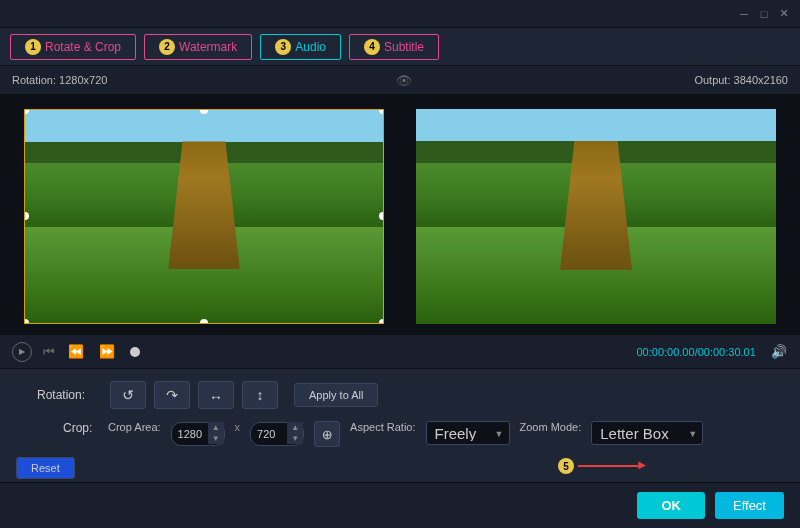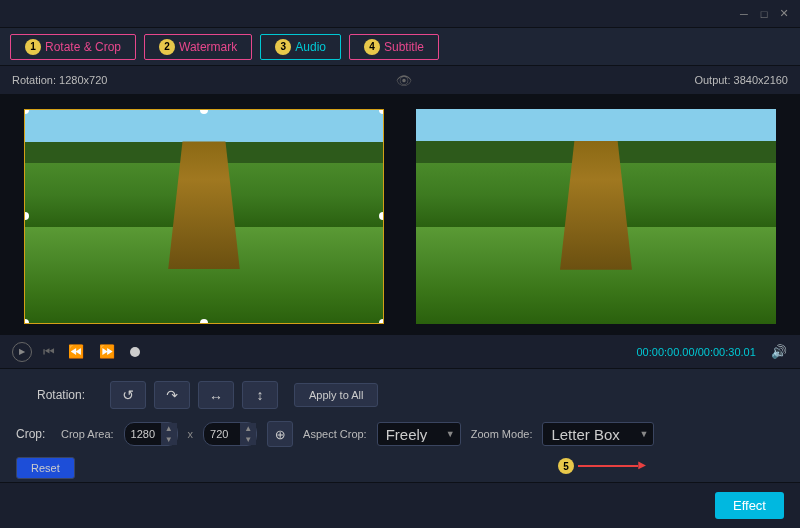--- a/index.html
+++ b/index.html
@@ -238,22 +238,22 @@
       border: 1px solid #3a4560;
       border-radius: 3px;
       color: #ccc;
       cursor: pointer;
       font-size: 11px;
       margin-left: 8px;
     }
 
     .crop-row {
       display: flex;
-      align-items: center;
       gap: 10px;
+      margin-left: 47px;
     }
     .crop-label {
       color: #ccc;
       font-size: 12px;
       width: 35px;
     }
     .crop-area-label {
       color: #bbb;
       font-size: 11px;
     }
@@ -522,21 +522,21 @@
     <span class="x-sep">x</span>
     <div class="num-input-wrap">
       <input class="num-input" type="text" value="720" style="">
       <div class="spin-btns">
         <button class="spin-up">▲</button>
         <button class="spin-down">▼</button>
       </div>
     </div>
     <div class="crop-icon-btn" title="Reset crop">⊕</div>
 
-    <span class="aspect-label">Aspect Crop:</span>
+    <span class="aspect-label">Aspect Ratio:</span>
     <div class="select-wrap">
       <select class="sel">
         <option>Freely</option>
         <option>16:9</option>
         <option>4:3</option>
         <option>1:1</option>
         <option>Custom</option>
       </select>
       <span class="sel-arrow">▼</span>
     </div>
@@ -556,14 +556,15 @@
 </div>
 
 <div class="badge5-wrap">
   <div class="arrow-indicator">
     <span class="num-badge">5</span>
     <div class="arrow-line"></div>
   </div>
 </div>
 
 <div class="bottom-bar">
+  <button class="ok-btn">OK</button>
   <button class="cancel-btn">Effect</button>
 </div>
 
 </body></html>

